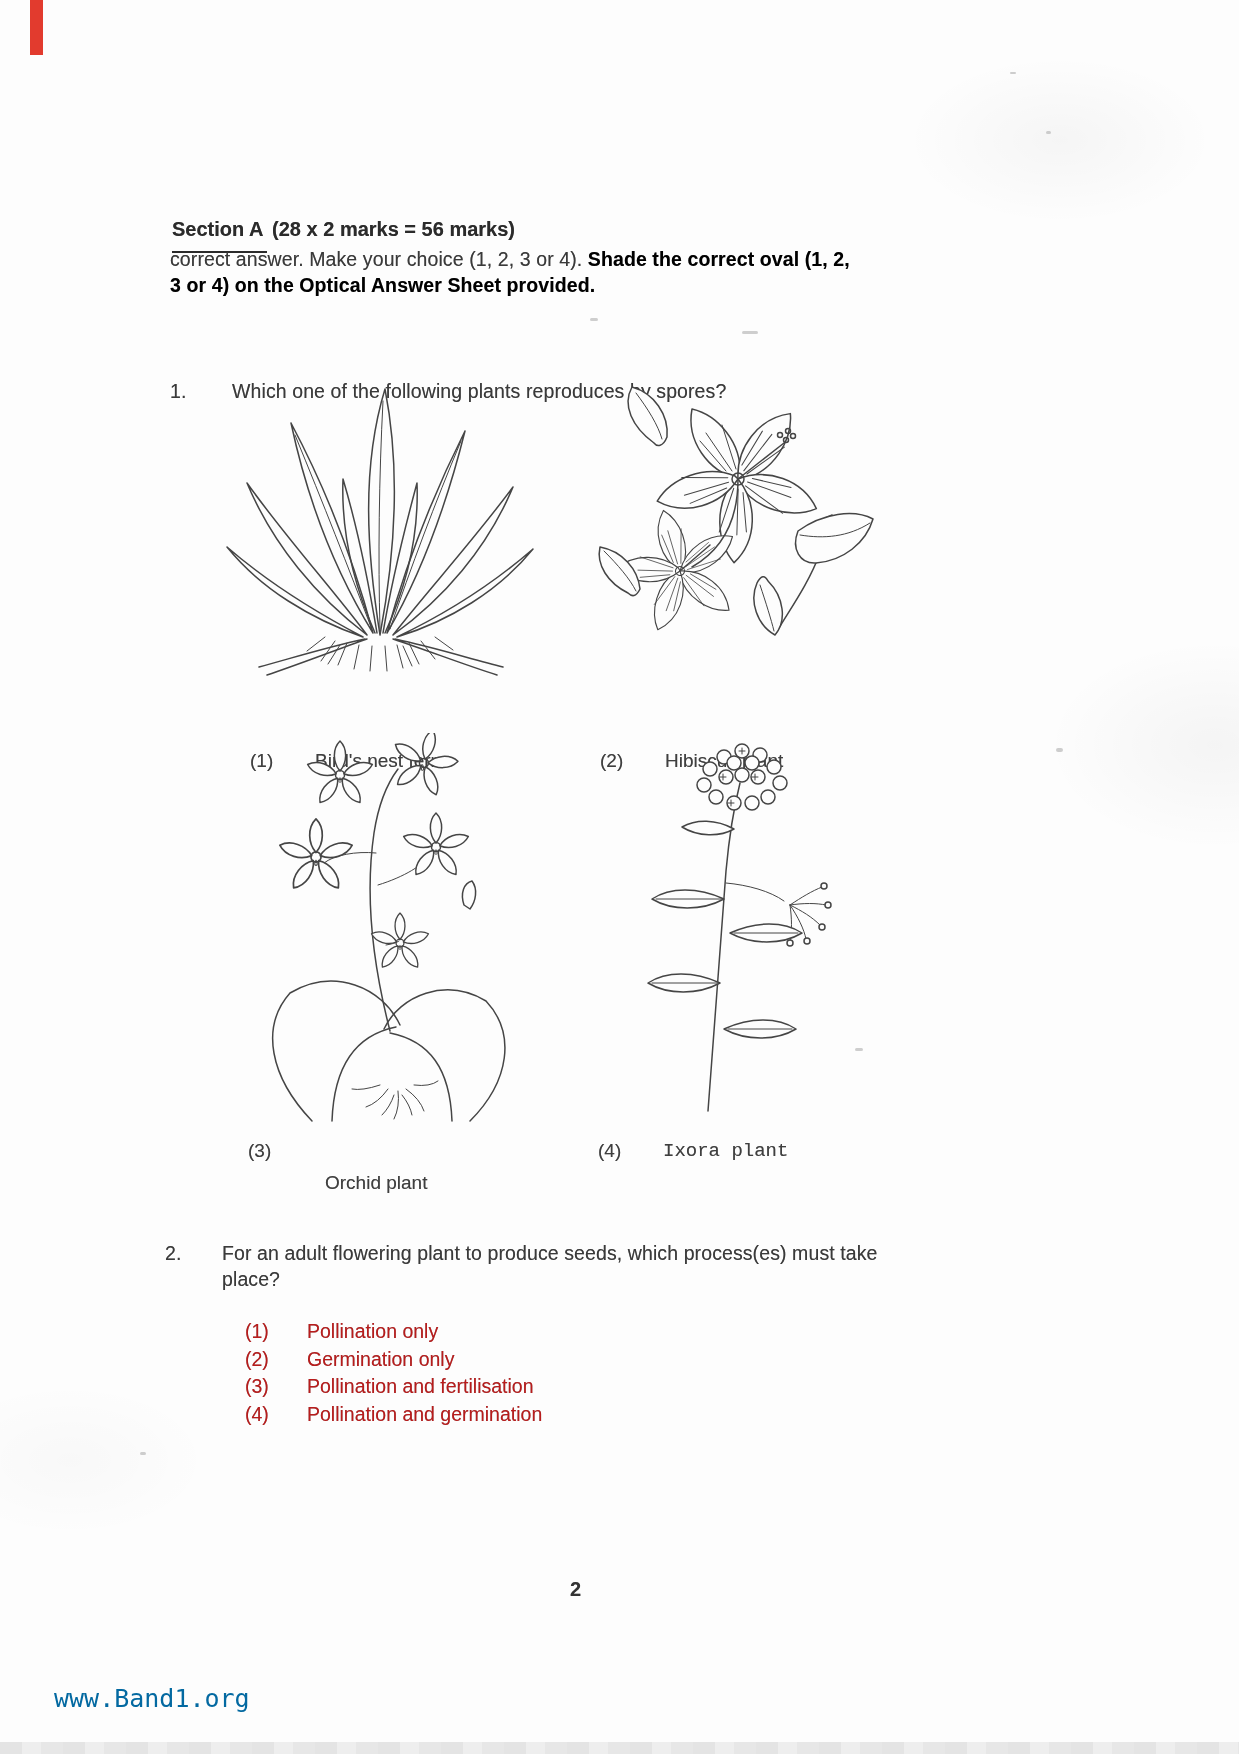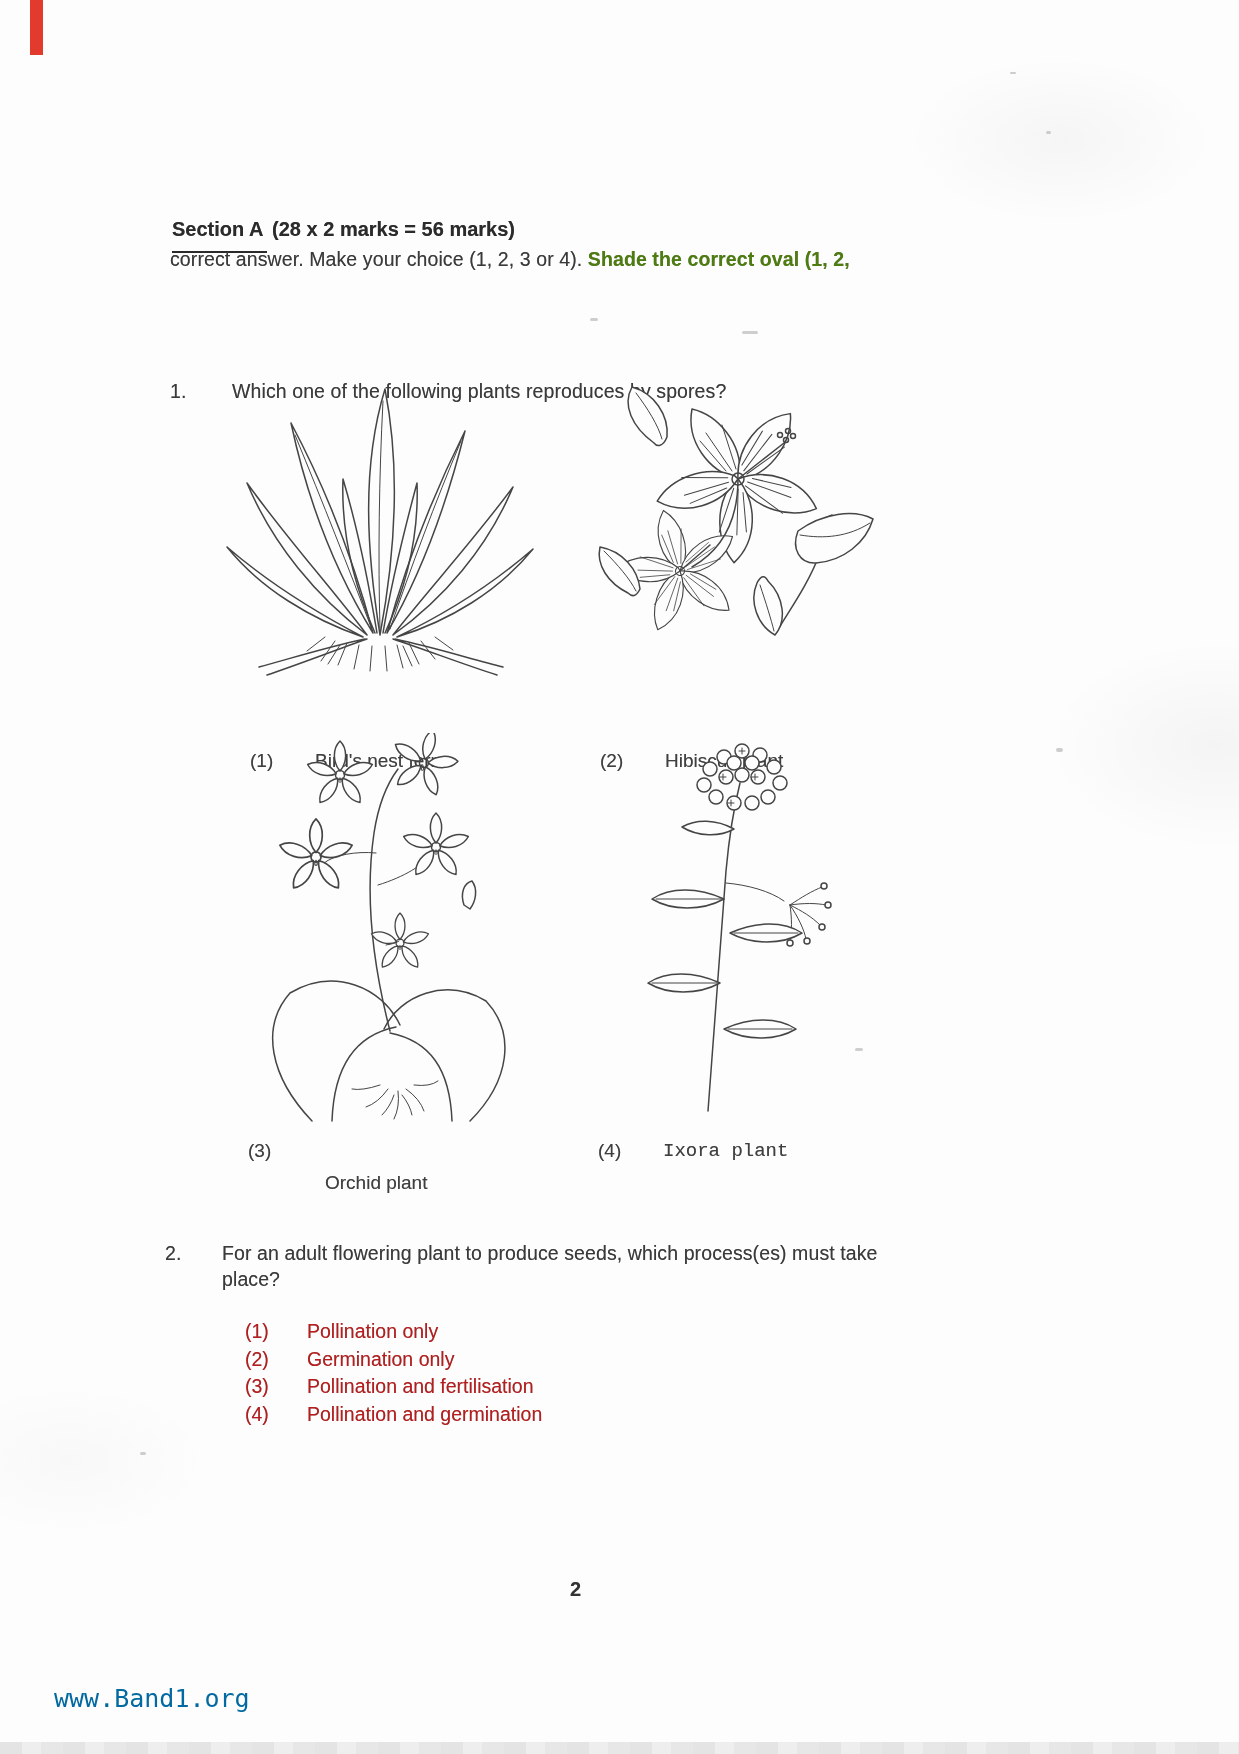--- a/index.html
+++ b/index.html
@@ -8,21 +8,21 @@
     font-family:"Liberation Sans",sans-serif;color:#3a3a3a;
     background:
       radial-gradient(220px 120px at 1060px 140px, rgba(0,0,0,0.030), transparent 70%),
       radial-gradient(240px 150px at 1215px 745px, rgba(0,0,0,0.035), transparent 70%),
       radial-gradient(200px 110px at 70px 1460px, rgba(0,0,0,0.02), transparent 70%),
       #fdfdfd;
   }
   .abs{position:absolute;}
   .txt{font-size:19.5px;line-height:26px;letter-spacing:0.1px;
        text-shadow:0 0 0.5px rgba(70,70,70,0.55);}
-  .bold{font-weight:bold;color:#4d7c0f;}
+  .bold{font-weight:bold;color:#000000;}
   .section-head{font-size:20px;font-weight:bold;color:#2b2b2b;
        text-shadow:0 0 0.6px rgba(50,50,50,0.6);}
   .underlined{border-bottom:2px solid #2b2b2b;padding-bottom:11px;padding-right:3px;}
   .caption{font-size:19px;color:#3f3f3f;text-shadow:0 0 0.5px rgba(70,70,70,0.5);}
   .caption .opt{display:inline-block;}
   .optrow{font-size:19.5px;line-height:27.5px;color:#b91c1c;
        text-shadow:0 0 0.5px rgba(70,70,70,0.5);}
   .optrow .num{display:inline-block;width:62px;}
   .pagenum{font-size:20px;color:#333;font-weight:bold;text-shadow:0 0 0.6px rgba(60,60,60,0.5);}
   .footer-link{font-family:"DejaVu Sans Mono","Liberation Mono",monospace;
@@ -47,20 +47,21 @@
 <div class="abs speck" style="left:1056px;top:748px;width:7px;height:4px;"></div>
 <div class="abs speck" style="left:855px;top:1048px;width:8px;height:3px;"></div>
 <div class="abs speck" style="left:140px;top:1452px;width:6px;height:3px;"></div>
 
 <div class="abs section-head" style="left:172px;top:218px;">
   <span class="underlined">Section A</span><span> (28 x 2 marks = 56 marks)</span>
 </div>
 
 <div class="abs txt" style="left:170px;top:246px;width:760px;">
   <div><span>correct answer. Make your choice (1, 2, 3 or 4). </span><span class="bold">Shade the correct oval (1, 2,</span></div>
+  <div><span class="bold">3 or 4) on the Optical Answer Sheet provided.</span></div>
 </div>
 
 <div class="abs txt" style="left:170px;top:378px;">1.</div>
 <div class="abs txt" style="left:232px;top:378px;width:720px;">Which one of the following plants reproduces by spores?</div>
 
 <svg class="abs art" style="left:215px;top:383px;" width="330" height="300" viewBox="0 0 330 300">
   <path d="M165,252 C152,170 146,85 170,6 C186,88 180,172 165,252"></path>
   <path class="thin" d="M168,18 C164,95 163,175 165,246"></path>
   <path d="M158,250 C118,185 92,115 76,40 C112,108 140,182 158,250"></path>
   <path class="thin" d="M80,52 C108,120 134,186 156,244"></path>

